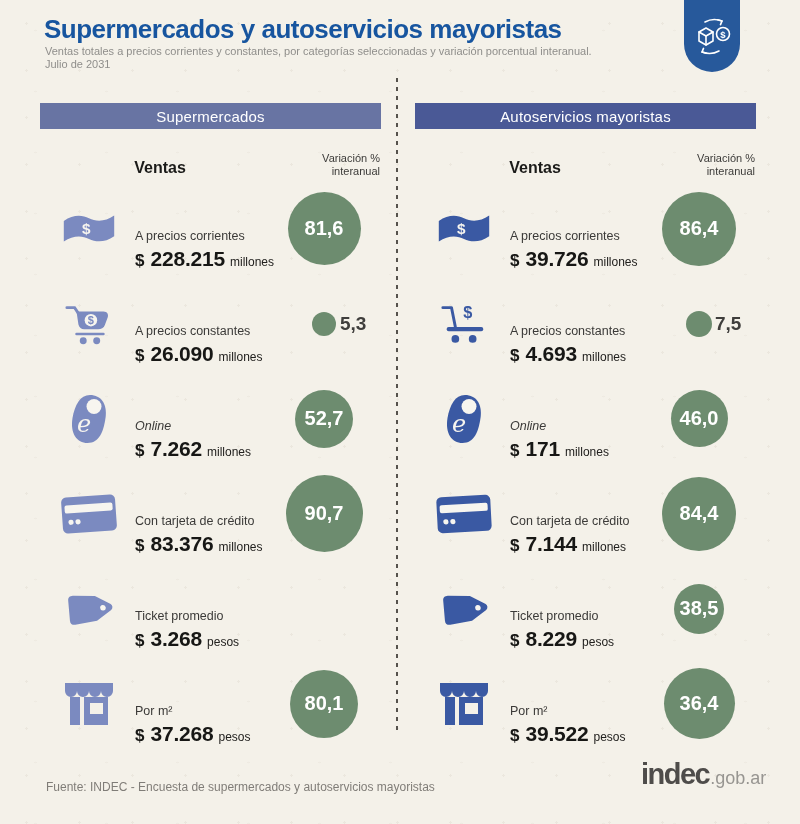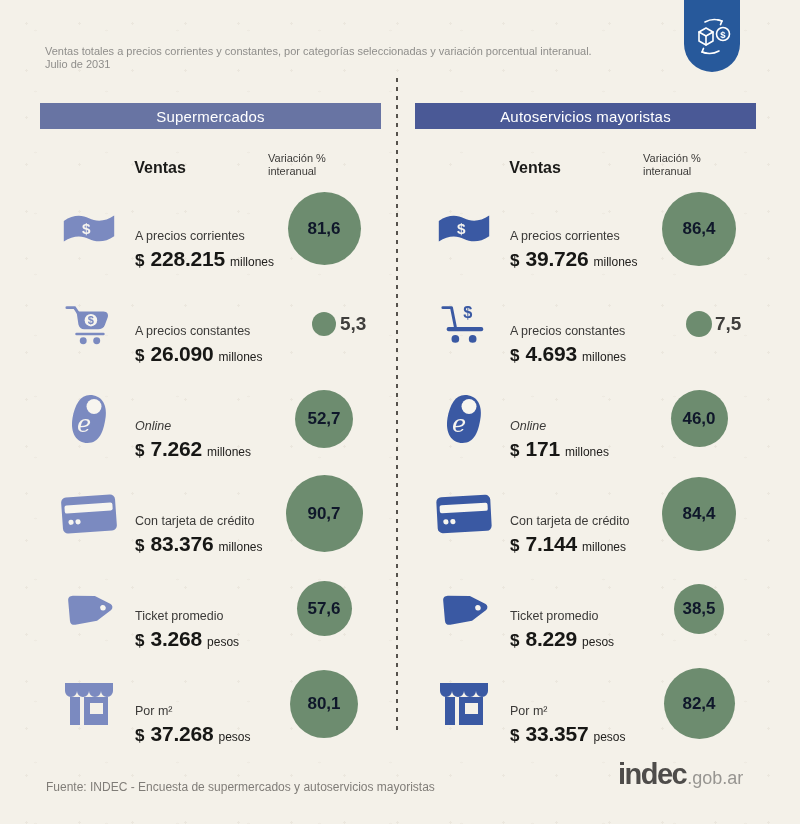--- a/index.html
+++ b/index.html
@@ -18,44 +18,45 @@
   .divider{position:absolute;left:396px;top:78px;width:2px;height:656px;
     background-image:repeating-linear-gradient(to bottom,#55524c 0 4px,transparent 4px 9px);}
   .panel{position:absolute;top:103px;width:341px;}
   .panel.left{left:40px;--icon:#7b8ac0;}
   .panel.right{left:415px;--icon:#3a59a3;}
   .panel-header{height:26px;display:flex;align-items:center;justify-content:center;color:#fff;font-weight:400;font-size:15px;letter-spacing:.2px;}
   .panel.left .panel-header{background:#6874a3;}
   .panel.right .panel-header{background:#4a5996;}
   .subhead{position:relative;height:52px;}
   .ventas-h{position:absolute;left:55px;bottom:4px;width:130px;text-align:center;font-size:16px;font-weight:700;color:#1b1b19;}
-  .var-h{position:absolute;left:228px;bottom:4px;width:112px;text-align:left;font-size:11px;color:#3c3b39;line-height:12.5px;}
+  .var-h{position:absolute;left:228px;bottom:4px;width:112px;text-align:right;font-size:11px;color:#3c3b39;line-height:12.5px;}
   .row{position:relative;height:95px;}
   .icon-cell{position:absolute;left:6px;top:50%;transform:translateY(-50%);width:86px;display:flex;justify-content:center;color:var(--icon);}
   .text-cell{position:absolute;left:95px;top:50%;transform:translateY(-50%);width:135px;margin-top:21px;}
   .row-label{font-size:12.5px;color:#3b3a38;margin-bottom:4px;white-space:nowrap;}
   .row-label.italic{font-style:italic;}
   .row-value{display:flex;align-items:baseline;color:#171715;white-space:nowrap;}
   .cur{font-size:17px;font-weight:700;margin-right:6px;}
   .amt{font-size:21px;font-weight:700;letter-spacing:-0.2px;}
   .unit{font-size:12px;margin-left:5px;color:#22211f;}
   .circle-cell{position:absolute;left:228px;top:0;width:112px;height:100%;display:flex;align-items:center;justify-content:center;}
-  .circle{background:#6d8c6f;border-radius:50%;display:flex;align-items:center;justify-content:center;color:#0f172a;font-weight:700;font-size:17px;}
+  .circle{background:#6d8c6f;border-radius:50%;display:flex;align-items:center;justify-content:center;color:#ffffff;font-weight:700;font-size:20px;}
   .variation-outside{position:absolute;left:calc(50% + 16px);top:50%;transform:translateY(-50%);font-size:19px;font-weight:700;color:#3f3e3c;}
   .source{position:absolute;left:46px;top:780px;font-size:12px;color:#807d78;}
-  .logo{position:absolute;left:618px;top:758px;display:flex;align-items:baseline;}
+  .logo{position:absolute;left:641px;top:758px;display:flex;align-items:baseline;}
   .logo-main{font-size:29px;font-weight:600;letter-spacing:-1.5px;color:#4e4c4a;}
   .logo-suffix{font-size:18px;color:#979591;margin-left:1px;}
   svg{display:block;}
 </style>
 </head>
 <body>
 
 <div class="page">
 
+  <div class="title">Supermercados y autoservicios mayoristas</div>
   <div class="subwrap">
     <div>Ventas totales a precios corrientes y constantes, por categorías seleccionadas y variación porcentual interanual.</div>
     <div>Julio de 2031</div>
   </div>
 
   <div class="badge">
     <svg width="40" height="46" viewBox="0 0 40 46">
       <g fill="none" stroke="#ffffff" stroke-width="1.6" stroke-linecap="round" stroke-linejoin="round">
         <path d="M7,19 l7,-4 7,4 v9 l-7,4 -7,-4 z"></path>
         <path d="M7,19 l7,4 7,-4"></path>
@@ -185,25 +186,20 @@
         </svg>
       </div>
       <div class="text-cell">
         <div class="row-label">Ticket promedio</div>
         <div class="row-value">
           <span class="cur">$</span>
           <span class="amt">3.268</span>
           <span class="unit">pesos</span>
         </div>
       </div>
-      <div class="circle-cell">
-        <div class="circle" style="width: 55px; height: 55px;">
-          <span>57,6</span>
-        </div>
-      </div>
     </div>
 
     <div class="row">
       <div class="icon-cell">
         <svg width="48" height="46" viewBox="0 0 48 46" fill="currentColor">
           <path d="M0,2 H48 V10 A6,6 0 0 1 36,10 A6,6 0 0 1 24,10 A6,6 0 0 1 12,10 A6,6 0 0 1 0,10 Z"></path>
           <rect x="5" y="16" width="10" height="28"></rect>
           <rect x="19" y="16" width="24" height="28"></rect>
           <rect x="25" y="22" width="13" height="11" fill="#f4f1e9"></rect>
         </svg>
@@ -355,27 +351,27 @@
           <path d="M0,2 H48 V10 A6,6 0 0 1 36,10 A6,6 0 0 1 24,10 A6,6 0 0 1 12,10 A6,6 0 0 1 0,10 Z"></path>
           <rect x="5" y="16" width="10" height="28"></rect>
           <rect x="19" y="16" width="24" height="28"></rect>
           <rect x="25" y="22" width="13" height="11" fill="#f4f1e9"></rect>
         </svg>
       </div>
       <div class="text-cell">
         <div class="row-label">Por m²</div>
         <div class="row-value">
           <span class="cur">$</span>
-          <span class="amt">33.357</span>
+          <span class="amt">39.522</span>
           <span class="unit">pesos</span>
         </div>
       </div>
       <div class="circle-cell">
         <div class="circle" style="width: 71px; height: 71px;">
-          <span>82,4</span>
+          <span>36,4</span>
         </div>
       </div>
     </div>
   </div>
 
   <div class="source">Fuente: INDEC - Encuesta de supermercados y autoservicios mayoristas</div>
   <div class="logo">
     <span class="logo-main">indec</span>
     <span class="logo-suffix">.gob.ar</span>
   </div>

